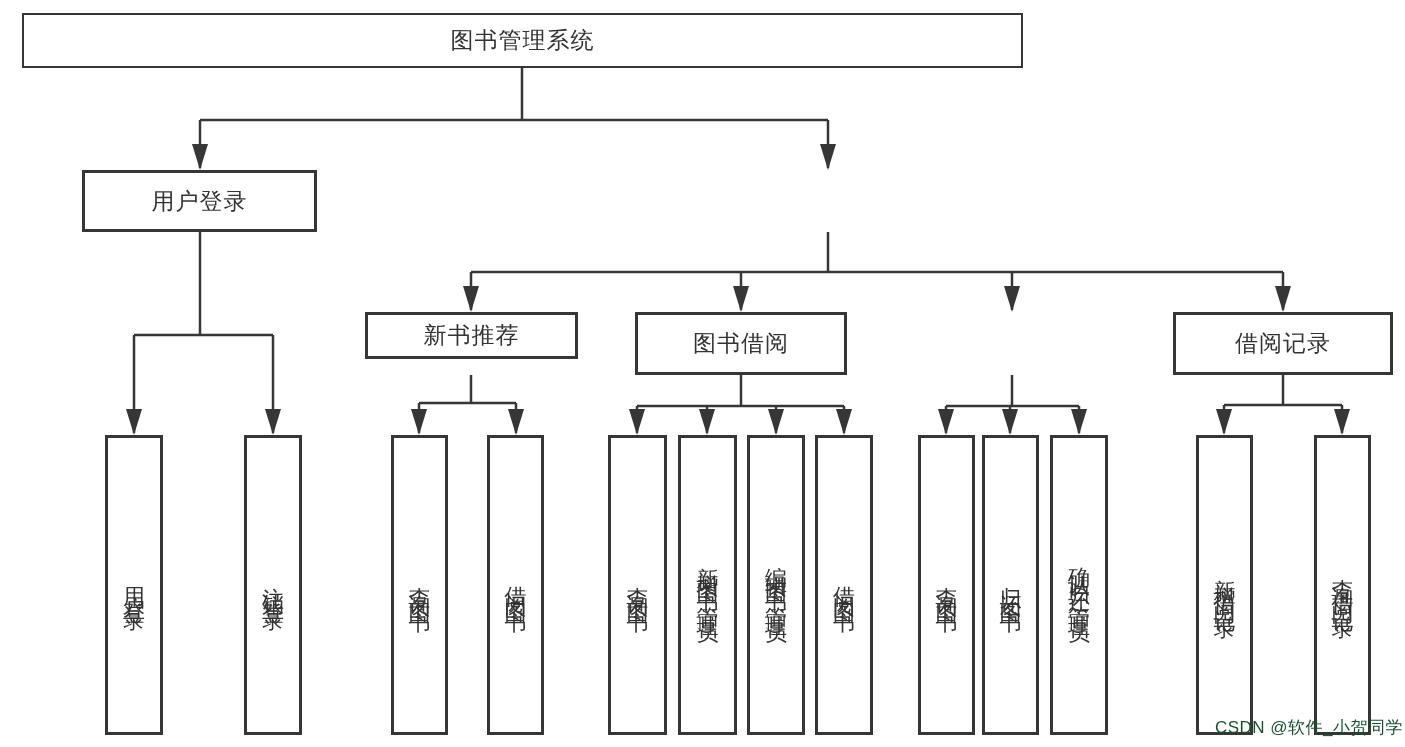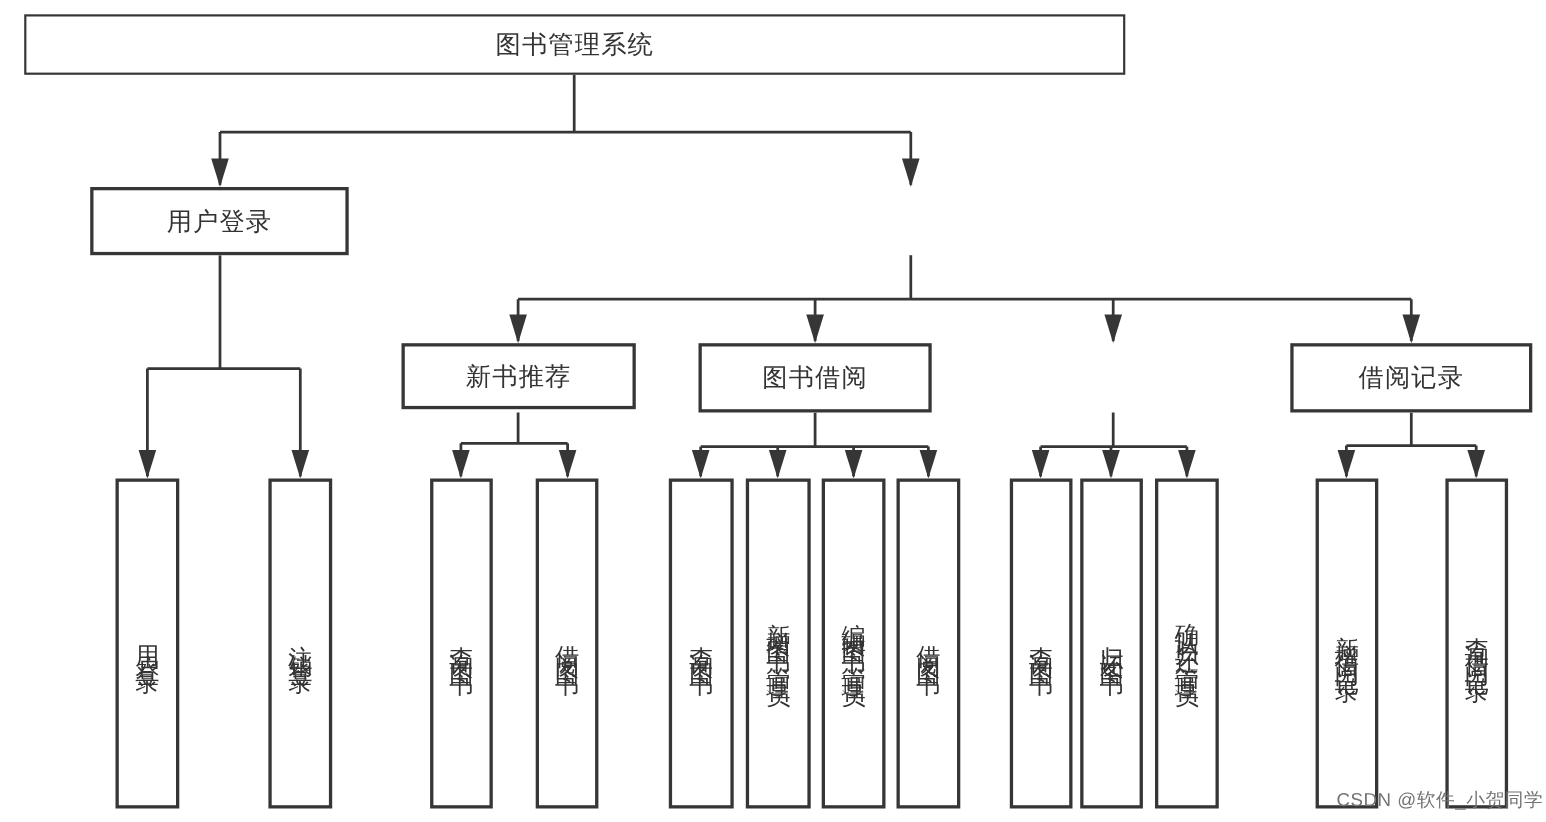--- a/index.html
+++ b/index.html
@@ -45,21 +45,21 @@
     font-size: 22px;
     letter-spacing: 8px;
     line-height: 1;
     white-space: nowrap;
   }
   .watermark {
     position: absolute;
     right: 2px;
     top: 716px;
     font-size: 17px;
-    color: #737373;
+    color: #14532d;
     letter-spacing: 0.5px;
     white-space: nowrap;
   }
 </style>
 </head>
 <body>
 
 <div class="canvas">
 
   <svg class="edges" viewBox="0 0 1405 747" xmlns="http://www.w3.org/2000/svg">
@@ -129,21 +129,21 @@
   </svg>
 
   <div class="node hbox root" style="left:22px;top:13px;width:1001px;height:55px;">
     <span class="lbl">图书管理系统</span>
   </div>
 
   <div class="node hbox" style="left:82px;top:170px;width:235px;height:62px;">
     <span class="lbl">用户登录</span>
   </div>
 
-  <div class="node hbox" style="left:365px;top:312px;width:213px;height:60px;">
+  <div class="node hbox" style="left:365px;top:312px;width:213px;height:47px;">
     <span class="lbl">新书推荐</span>
   </div>
   <div class="node hbox" style="left:635px;top:312px;width:212px;height:63px;">
     <span class="lbl">图书借阅</span>
   </div>
   <div class="node hbox" style="left:1173px;top:312px;width:220px;height:63px;">
     <span class="lbl">借阅记录</span>
   </div>
 
   <div class="node vbox" style="left:105px;top:435px;width:58px;height:300px;">

